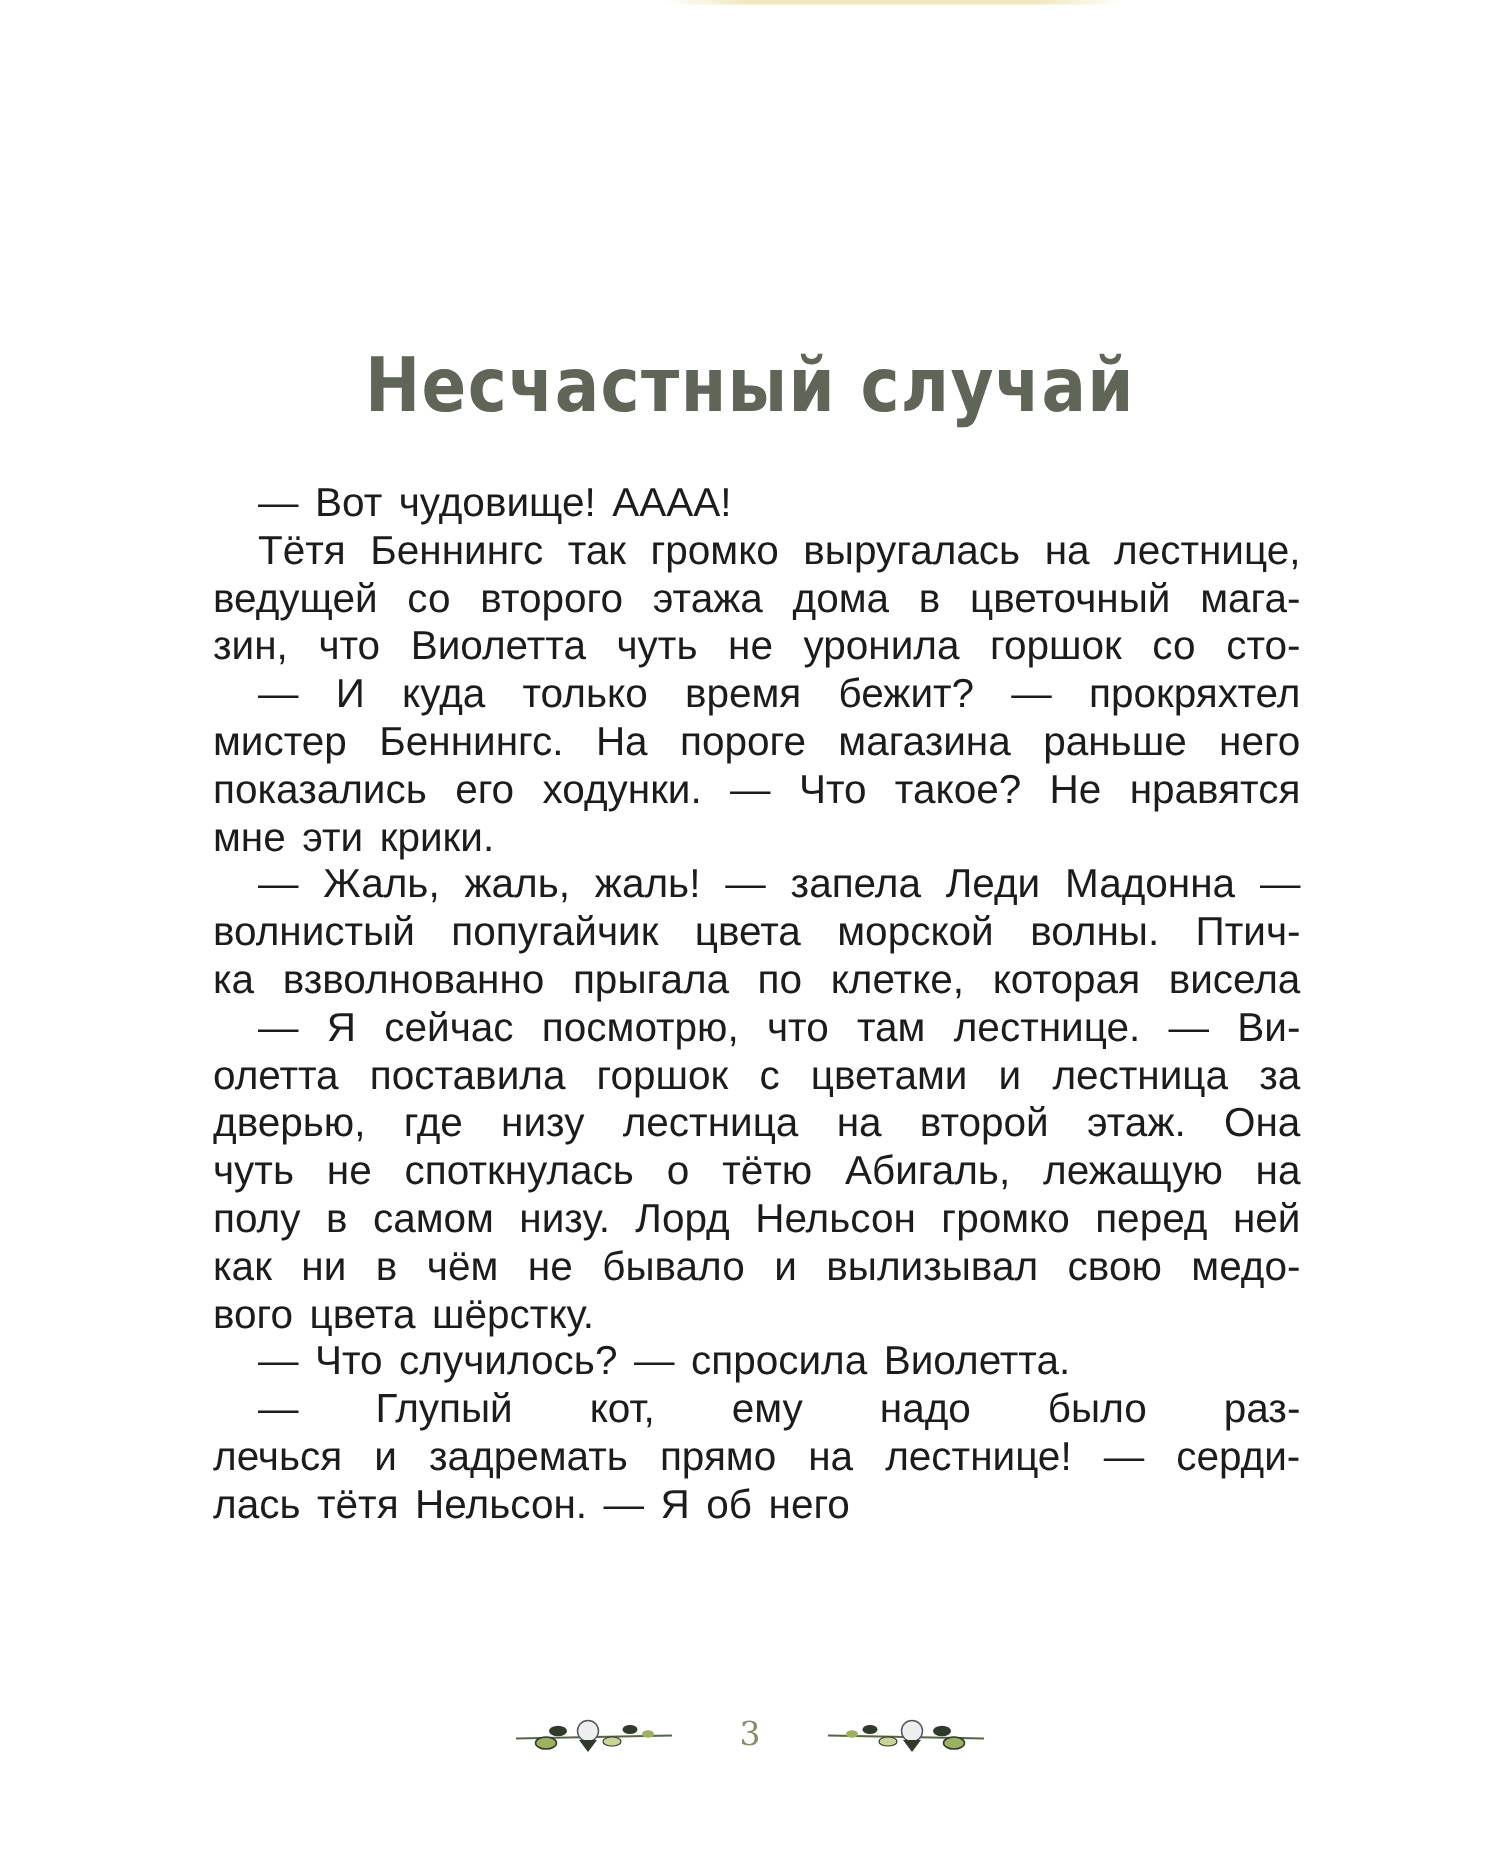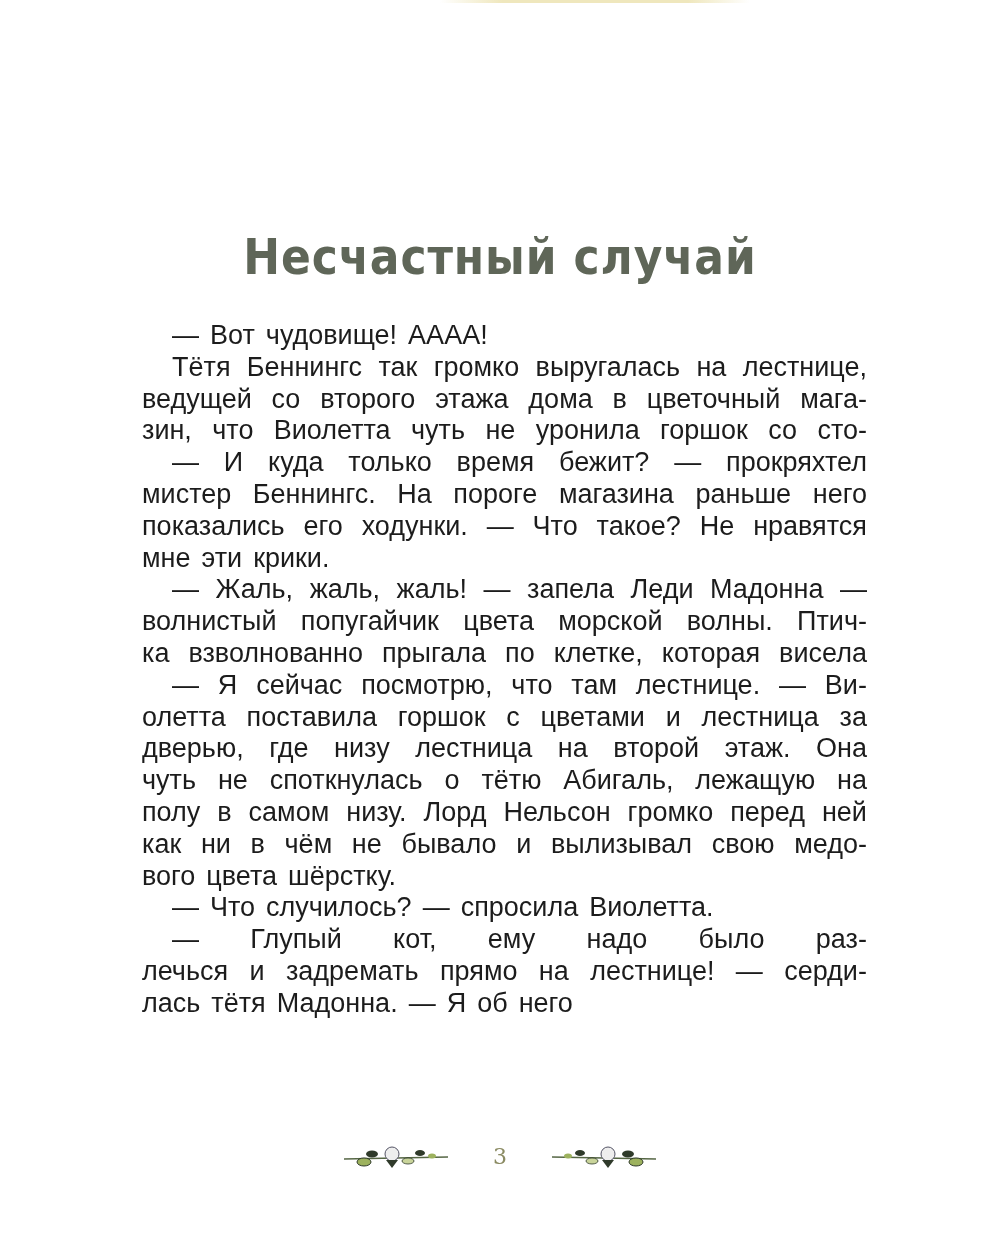--- a/index.html
+++ b/index.html
@@ -233,21 +233,21 @@
       <span>задремать</span>
       <span>прямо</span>
       <span>на</span>
       <span>лестнице!</span>
       <span>—</span>
       <span>серди-</span>
     </div>
     <div class="line last">
       <span>лась</span>
       <span>тётя</span>
-      <span>Мадонна.</span>
+      <span>Нельсон.</span>
       <span>—</span>
       <span>Я</span>
       <span>об</span>
       <span>него</span>
     </div>
   </div>
 
 <div class="footer">
   <svg class="ornament" viewBox="0 0 108 28">
     <line x1="2" y1="17" x2="106" y2="15" stroke="#556644" stroke-width="1.5"></line>

